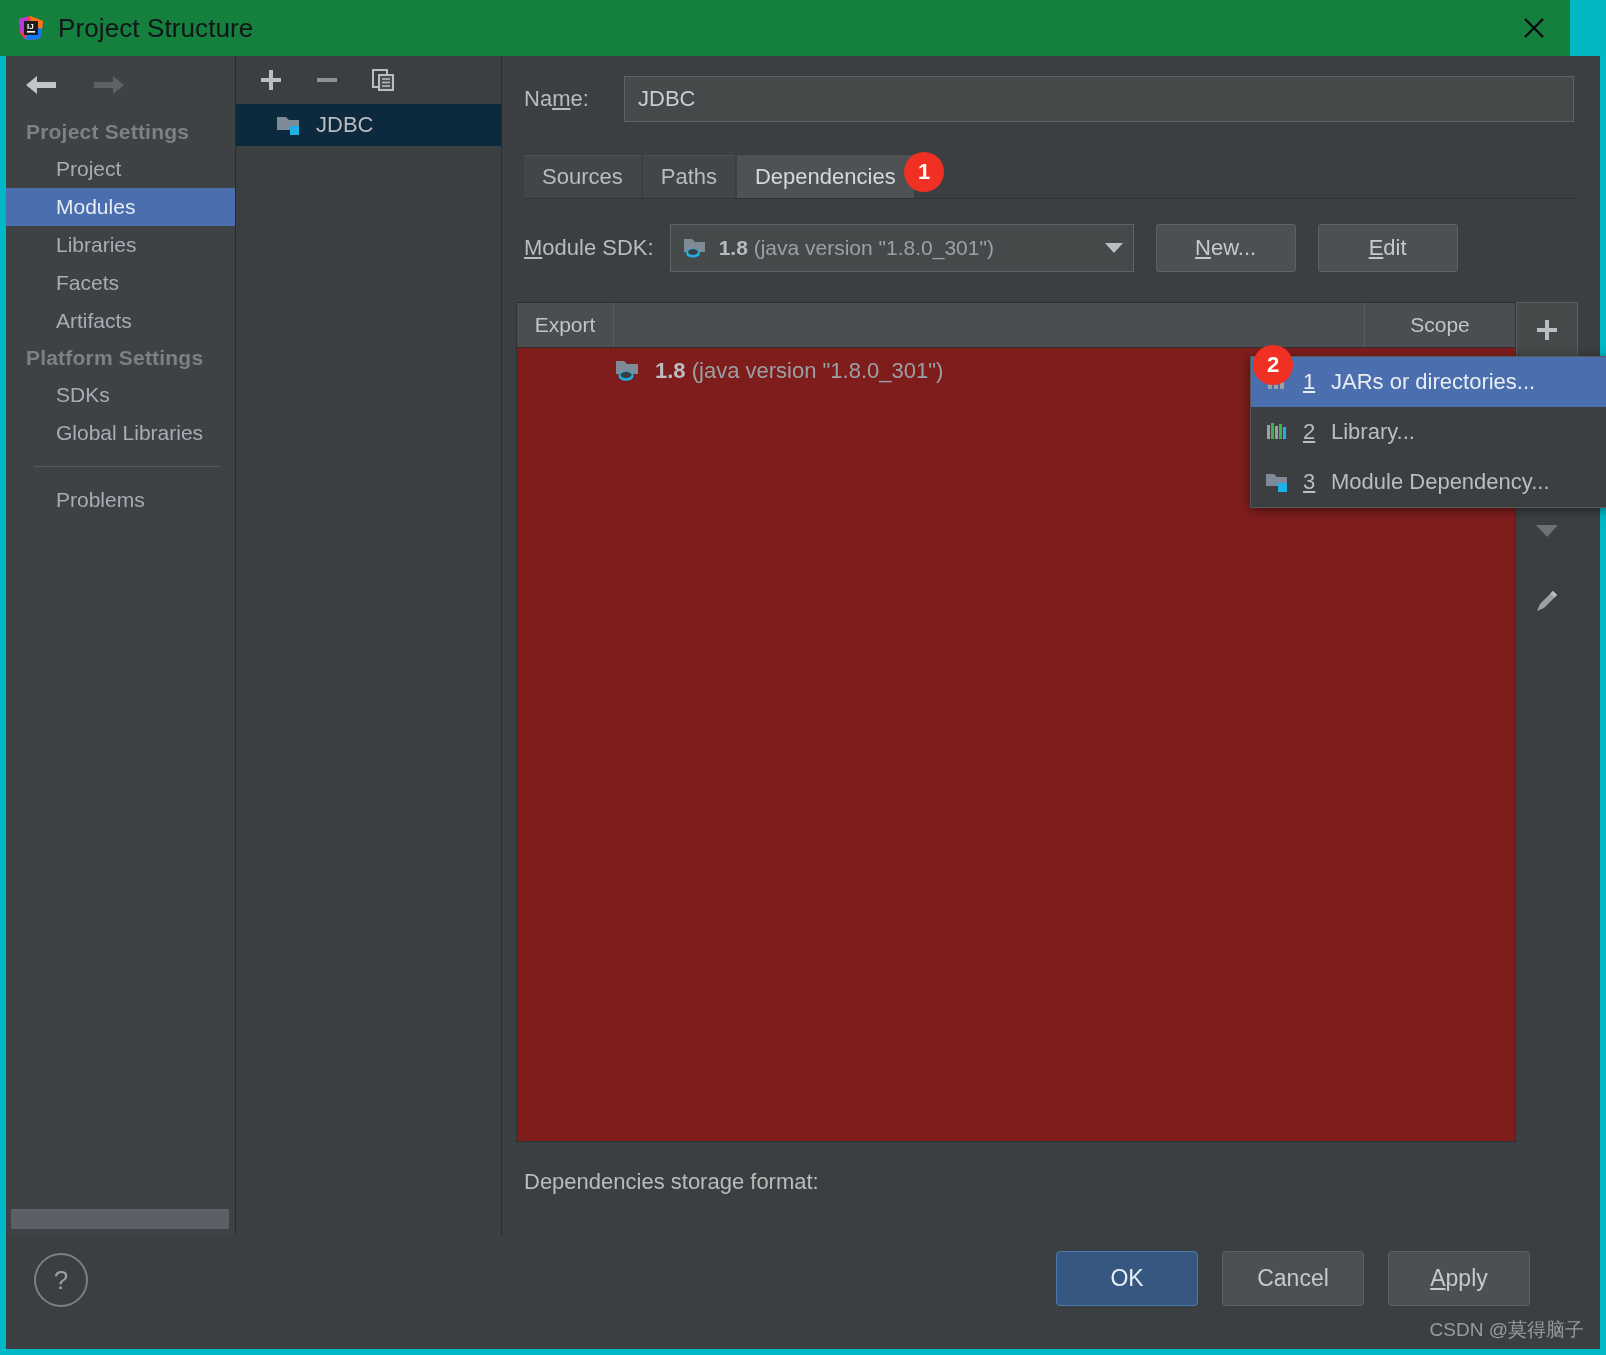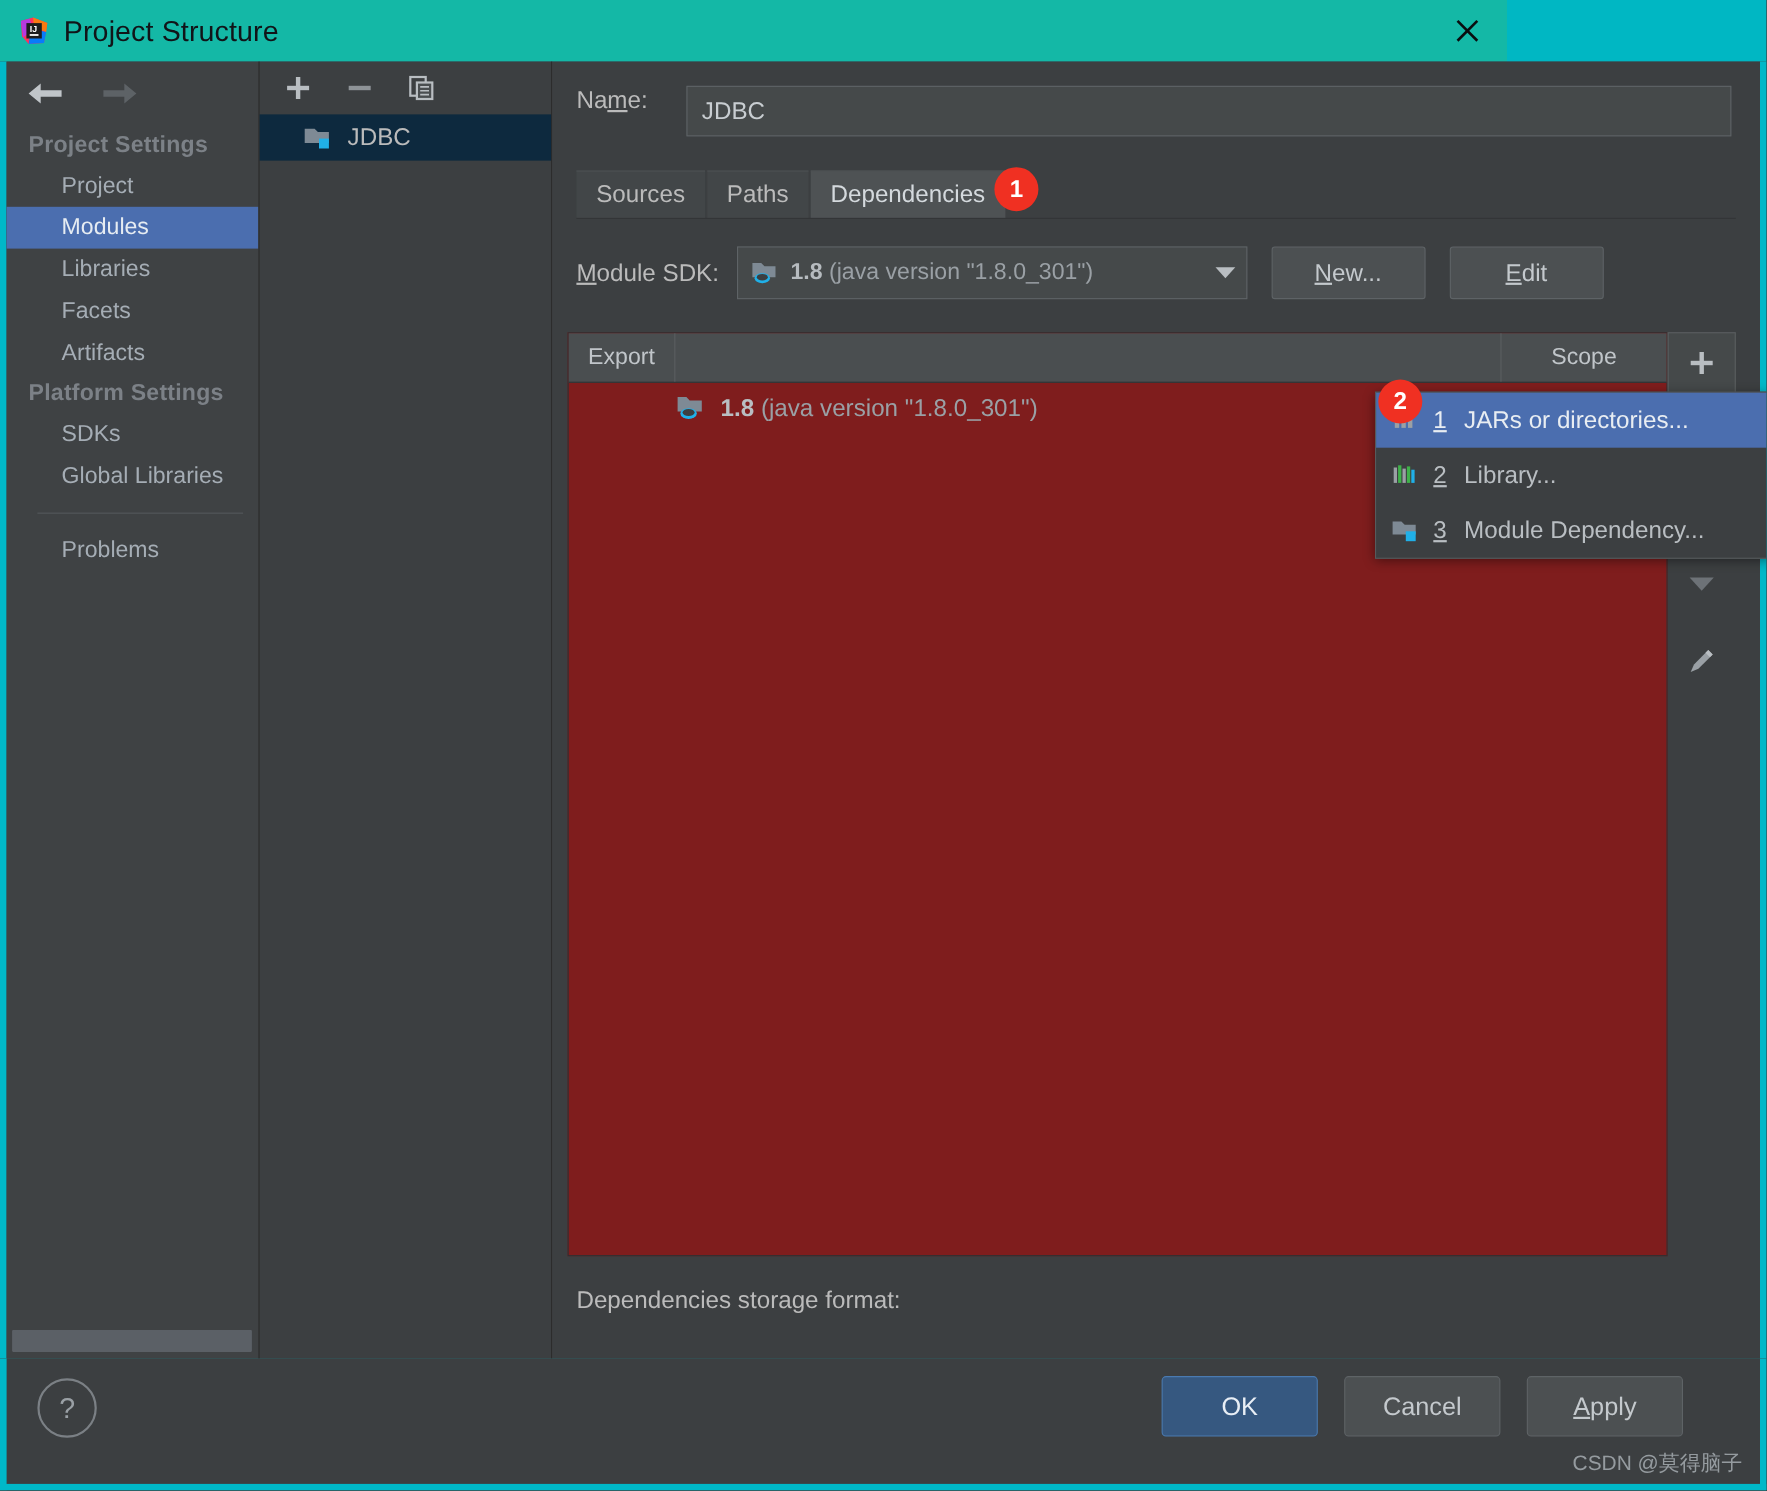--- a/index.html
+++ b/index.html
@@ -17,22 +17,22 @@
     height: 1355px;
     overflow: hidden;
     background: #00b7c3;
     box-sizing: border-box;
   }
 
   
   .titlebar {
     position: absolute;
     left: 0; top: 0;
-    width: 1370px; height: 56px;
-    background: #14b8a6;
+    width: 1570px; height: 56px;
+    background: #15803d;
     display: flex;
     align-items: center;
   }
   .ij-logo {
     width: 26px; height: 26px;
     margin-left: 18px;
     position: relative;
     flex: none;
   }
   .title-text {
@@ -152,21 +152,21 @@
     width: 1098px; height: 1179px;
     background: #3c3f41;
     box-sizing: border-box;
   }
 
   .name-row {
     position: absolute;
     left: 22px; top: 22px;
     width: 1050px; height: 41px;
     display: flex;
-    align-items: flex-start;
+    align-items: center;
   }
   .name-label {
     font-size: 22px;
     color: #bbbbbb;
     width: 100px;
   }
   .name-label u { text-decoration: underline; }
   .name-input {
     flex: 1;
     height: 46px;

